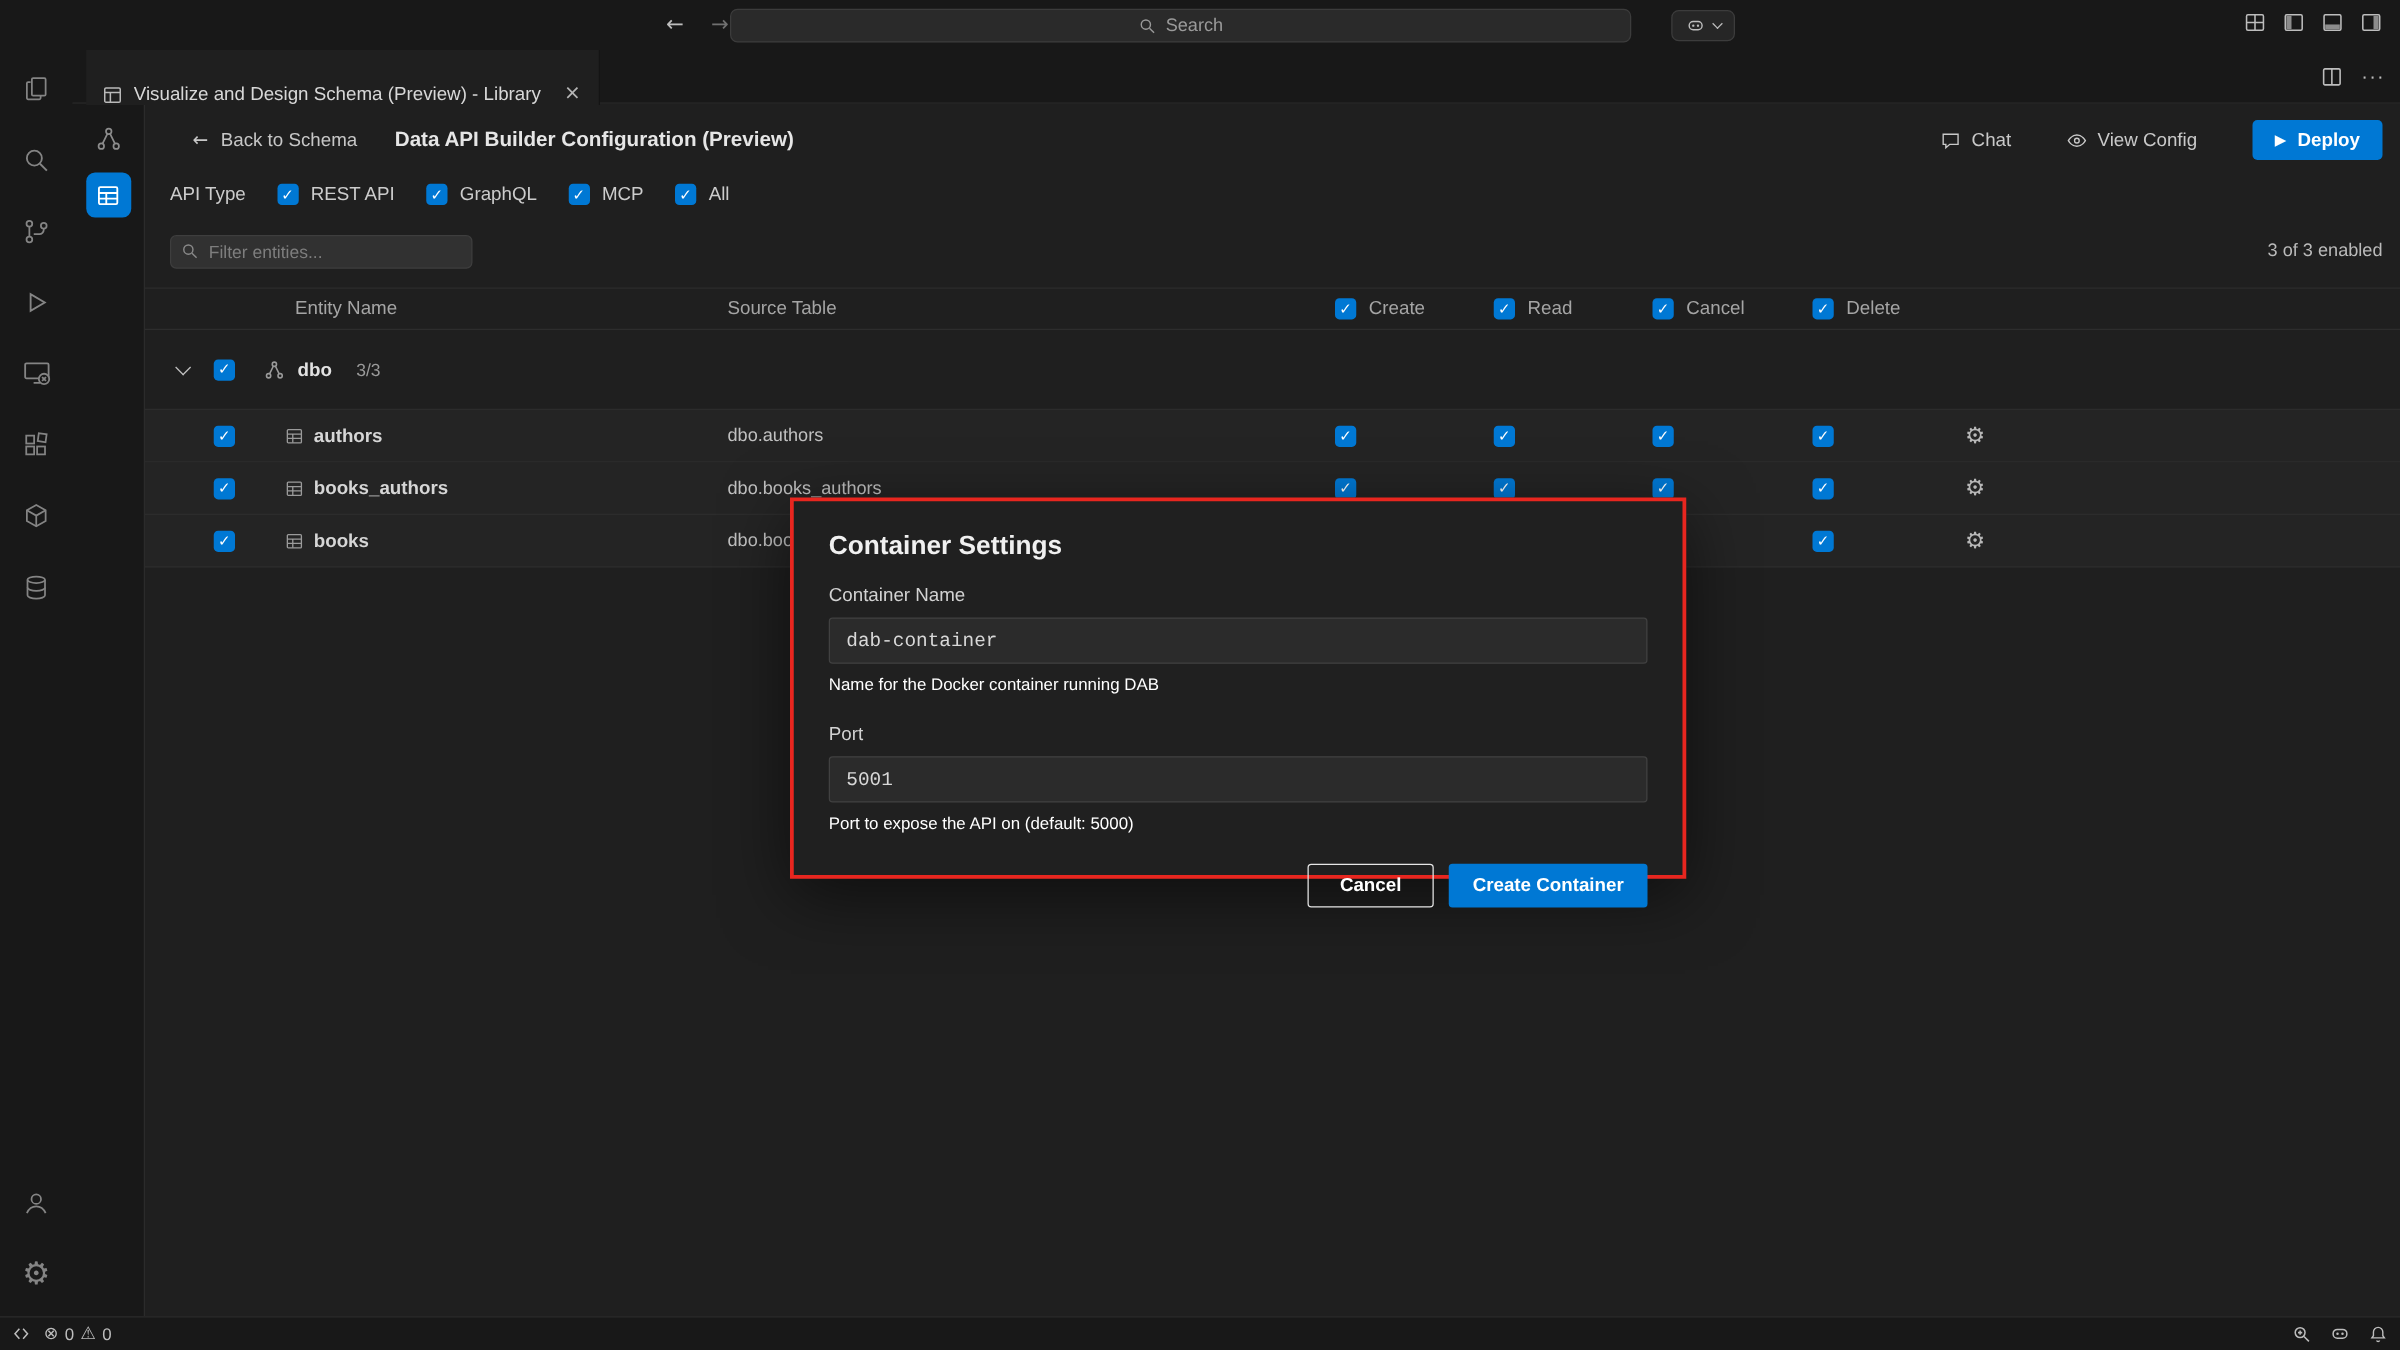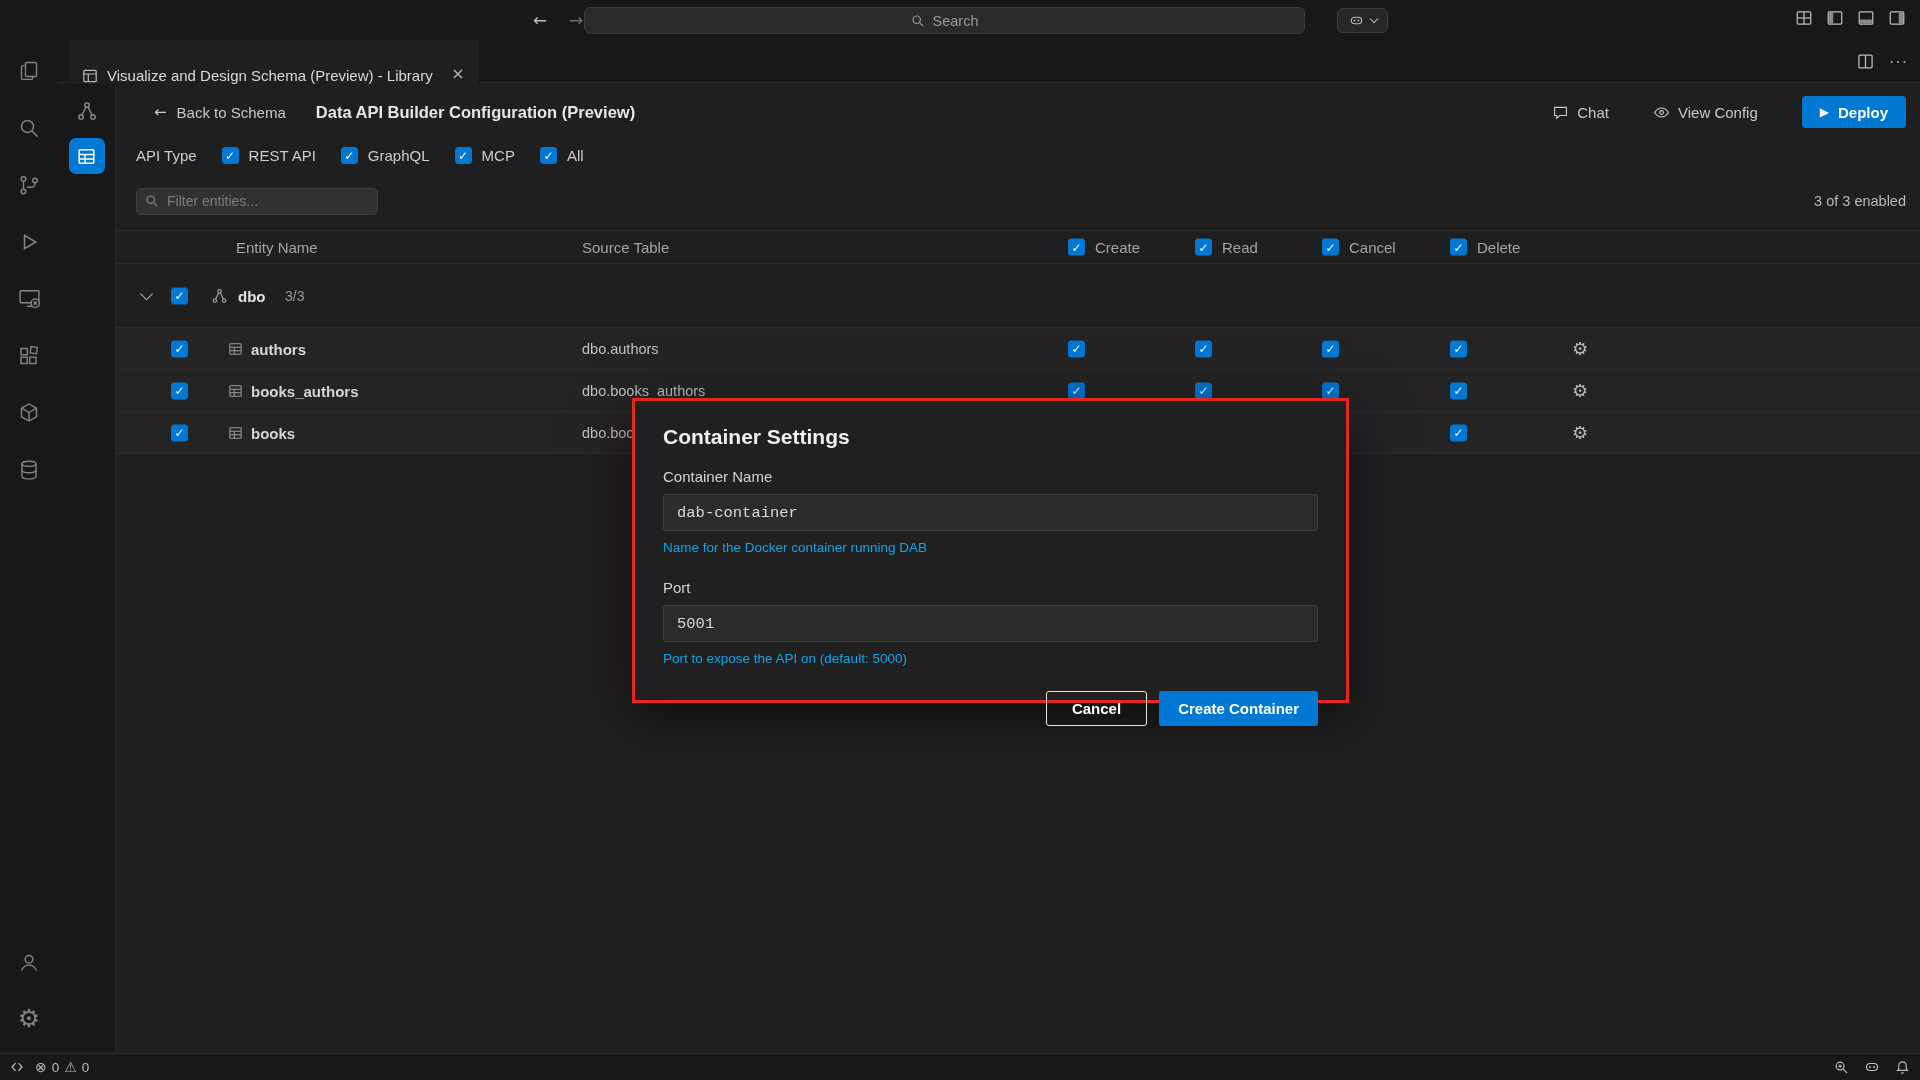--- a/index.html
+++ b/index.html
@@ -109,21 +109,21 @@
     font-weight:bold;line-height:1}
 
   
   .modal{position:absolute;left:632px;top:398px;width:717px;height:305px;background:#202020;
     border:3px solid #e8261f;box-shadow:0 14px 52px rgba(0,0,0,.55);padding:24px 28px 0;z-index:10}
   .modal-title{font-size:21px;font-weight:bold;color:#f0f0f0}
   .m-label{margin-top:19px;font-size:15px;color:#d2d2d2}
   .m-input{margin-top:9px;width:100%;height:37px;background:#2b2b2b;border:1px solid #414141;
     border-radius:3px;color:#d8d8d8;font-size:15.5px;padding:0 13px;outline:none;
     font-family:Liberation Mono, monospace;display:block}
-  .m-help{margin-top:9px;font-size:13.5px;color:#0ea5e9}
+  .m-help{margin-top:9px;font-size:13.5px;color:#ffffff}
   .m-actions{margin-top:25px;display:flex;justify-content:flex-end;gap:12px}
   .btn-cancel{height:35px;padding:0 25px;background:transparent;border:1px solid #e6e6e6;
     border-radius:3px;color:#ffffff;font-size:15px;font-weight:bold;cursor:pointer;font-family:inherit}
   .btn-primary{height:35px;padding:0 19px;background:#0078d4;border:none;border-radius:3px;
     color:#ffffff;font-size:15px;font-weight:bold;cursor:pointer;font-family:inherit}
 
   
   .statusbar{position:absolute;left:0;right:0;bottom:0;height:27px;background:#181818;
     border-top:1px solid #2b2b2b;display:flex;align-items:center;padding:0 10px;
     font-size:13.5px;color:#bdbdbd}

